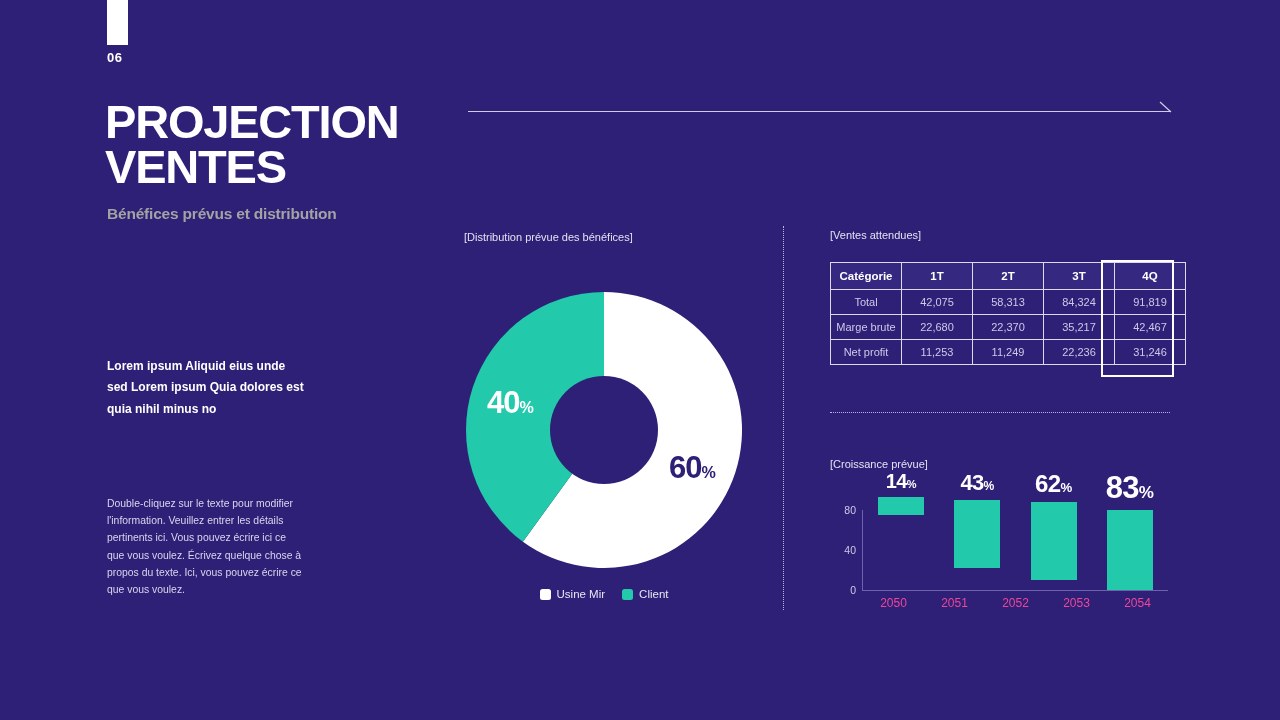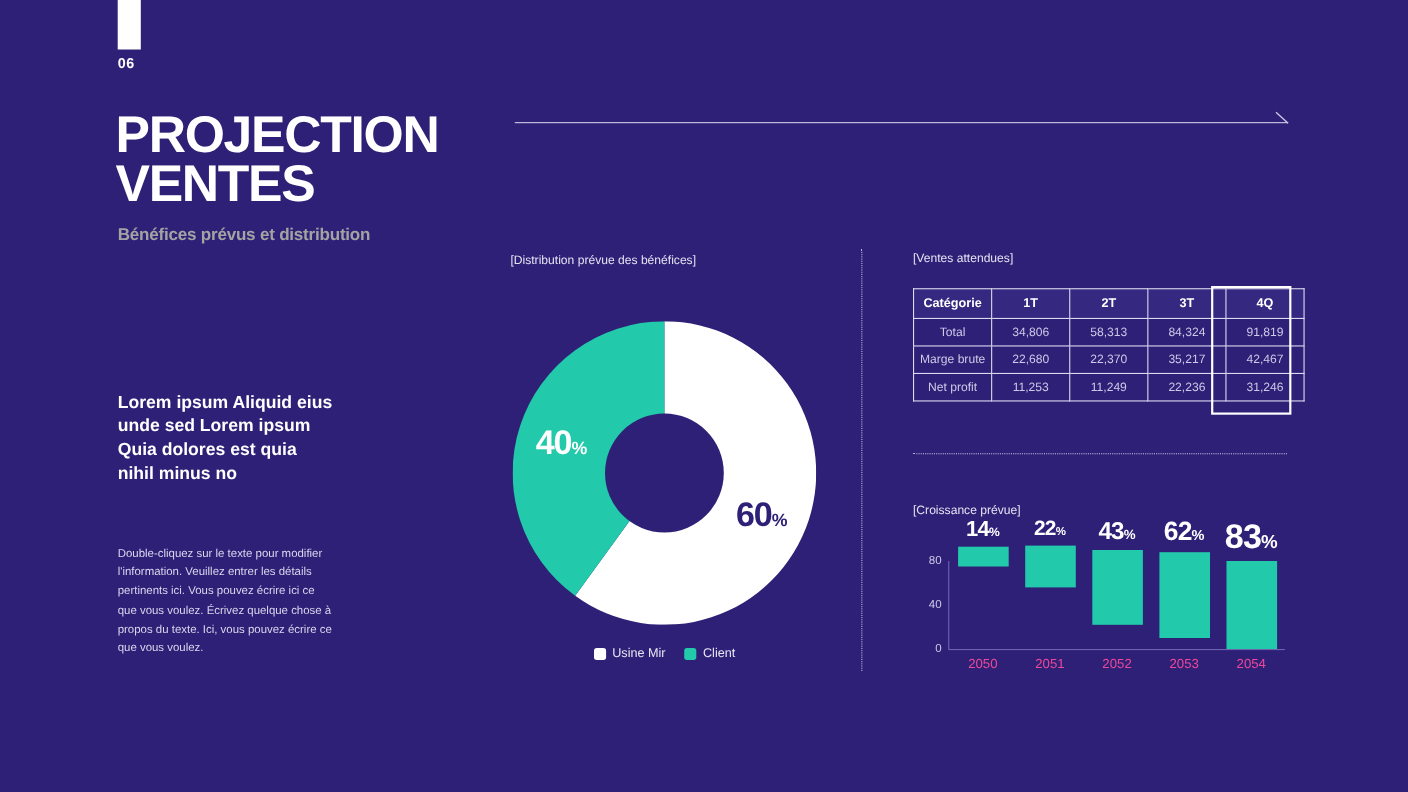--- a/index.html
+++ b/index.html
@@ -78,21 +78,21 @@
     width: 13px;
     height: 12px;
   }
 
   
   #lead-text {
     position: absolute;
     left: 107px;
     top: 356px;
     width: 200px;
-    font-size: 16px;
+    font-size: 12px;
     line-height: 21.3px;
     font-weight: bold;
     color: #ffffff;
   }
   #body-text {
     position: absolute;
     left: 107px;
     top: 495px;
     width: 198px;
     font-size: 10.4px;
@@ -376,21 +376,21 @@
           <th class="col-cat">Catégorie</th>
           <th class="col-q">1T</th>
           <th class="col-q">2T</th>
           <th class="col-q">3T</th>
           <th class="col-q">4Q</th>
         </tr>
     </thead>
     <tbody id="table-body">
         <tr>
           <td class="rowhead">Total</td>
-          <td>34,806</td>
+          <td>42,075</td>
           <td>58,313</td>
           <td>84,324</td>
           <td>91,819</td>
         </tr>
         <tr>
           <td class="rowhead">Marge brute</td>
           <td>22,680</td>
           <td>22,370</td>
           <td>35,217</td>
           <td>42,467</td>
@@ -413,24 +413,20 @@
         <div class="bc-axis-label" style="top: 40px;">80</div>
       </div>
     <div id="bc-axis-line-y"></div>
     <div id="bc-axis-line-x"></div>
     <div id="bc-plot">
         <div class="bc-col">
           <div class="bc-label" style="font-size: 20px;"><span>14</span><span class="pct">%</span></div>
           <div class="bc-bar" style="height: 18px; background: rgb(34, 201, 170);"></div>
         </div>
         <div class="bc-col">
-          <div class="bc-label" style="font-size: 19px;"><span>22</span><span class="pct">%</span></div>
-          <div class="bc-bar" style="height: 38px; background: rgb(34, 201, 170);"></div>
-        </div>
-        <div class="bc-col">
           <div class="bc-label" style="font-size: 22px;"><span>43</span><span class="pct">%</span></div>
           <div class="bc-bar" style="height: 68px; background: rgb(34, 201, 170);"></div>
         </div>
         <div class="bc-col">
           <div class="bc-label" style="font-size: 24px;"><span>62</span><span class="pct">%</span></div>
           <div class="bc-bar" style="height: 78px; background: rgb(34, 201, 170);"></div>
         </div>
         <div class="bc-col">
           <div class="bc-label" style="font-size: 31px;"><span>83</span><span class="pct">%</span></div>
           <div class="bc-bar" style="height: 95px; background: rgb(34, 201, 170);"></div>

